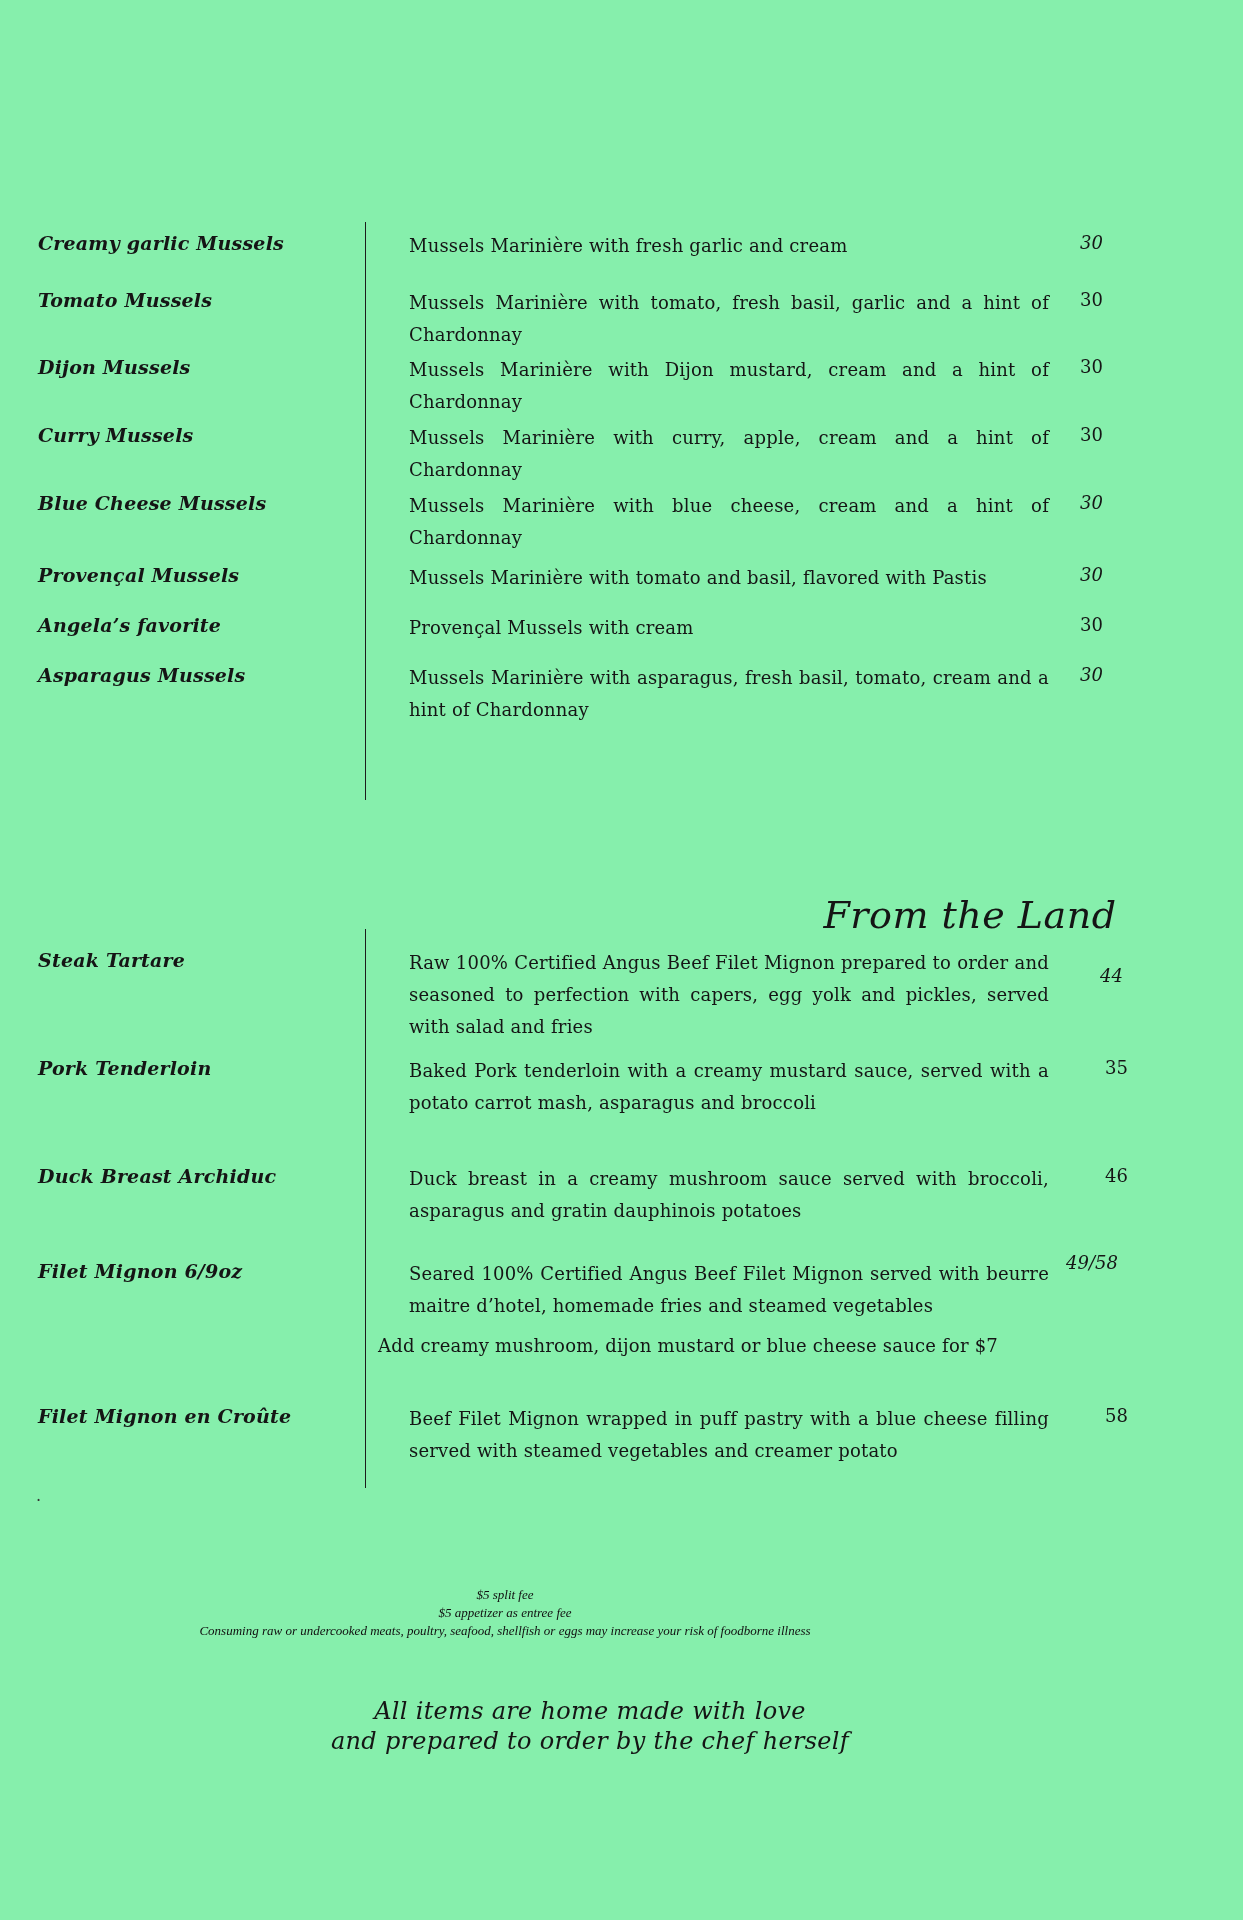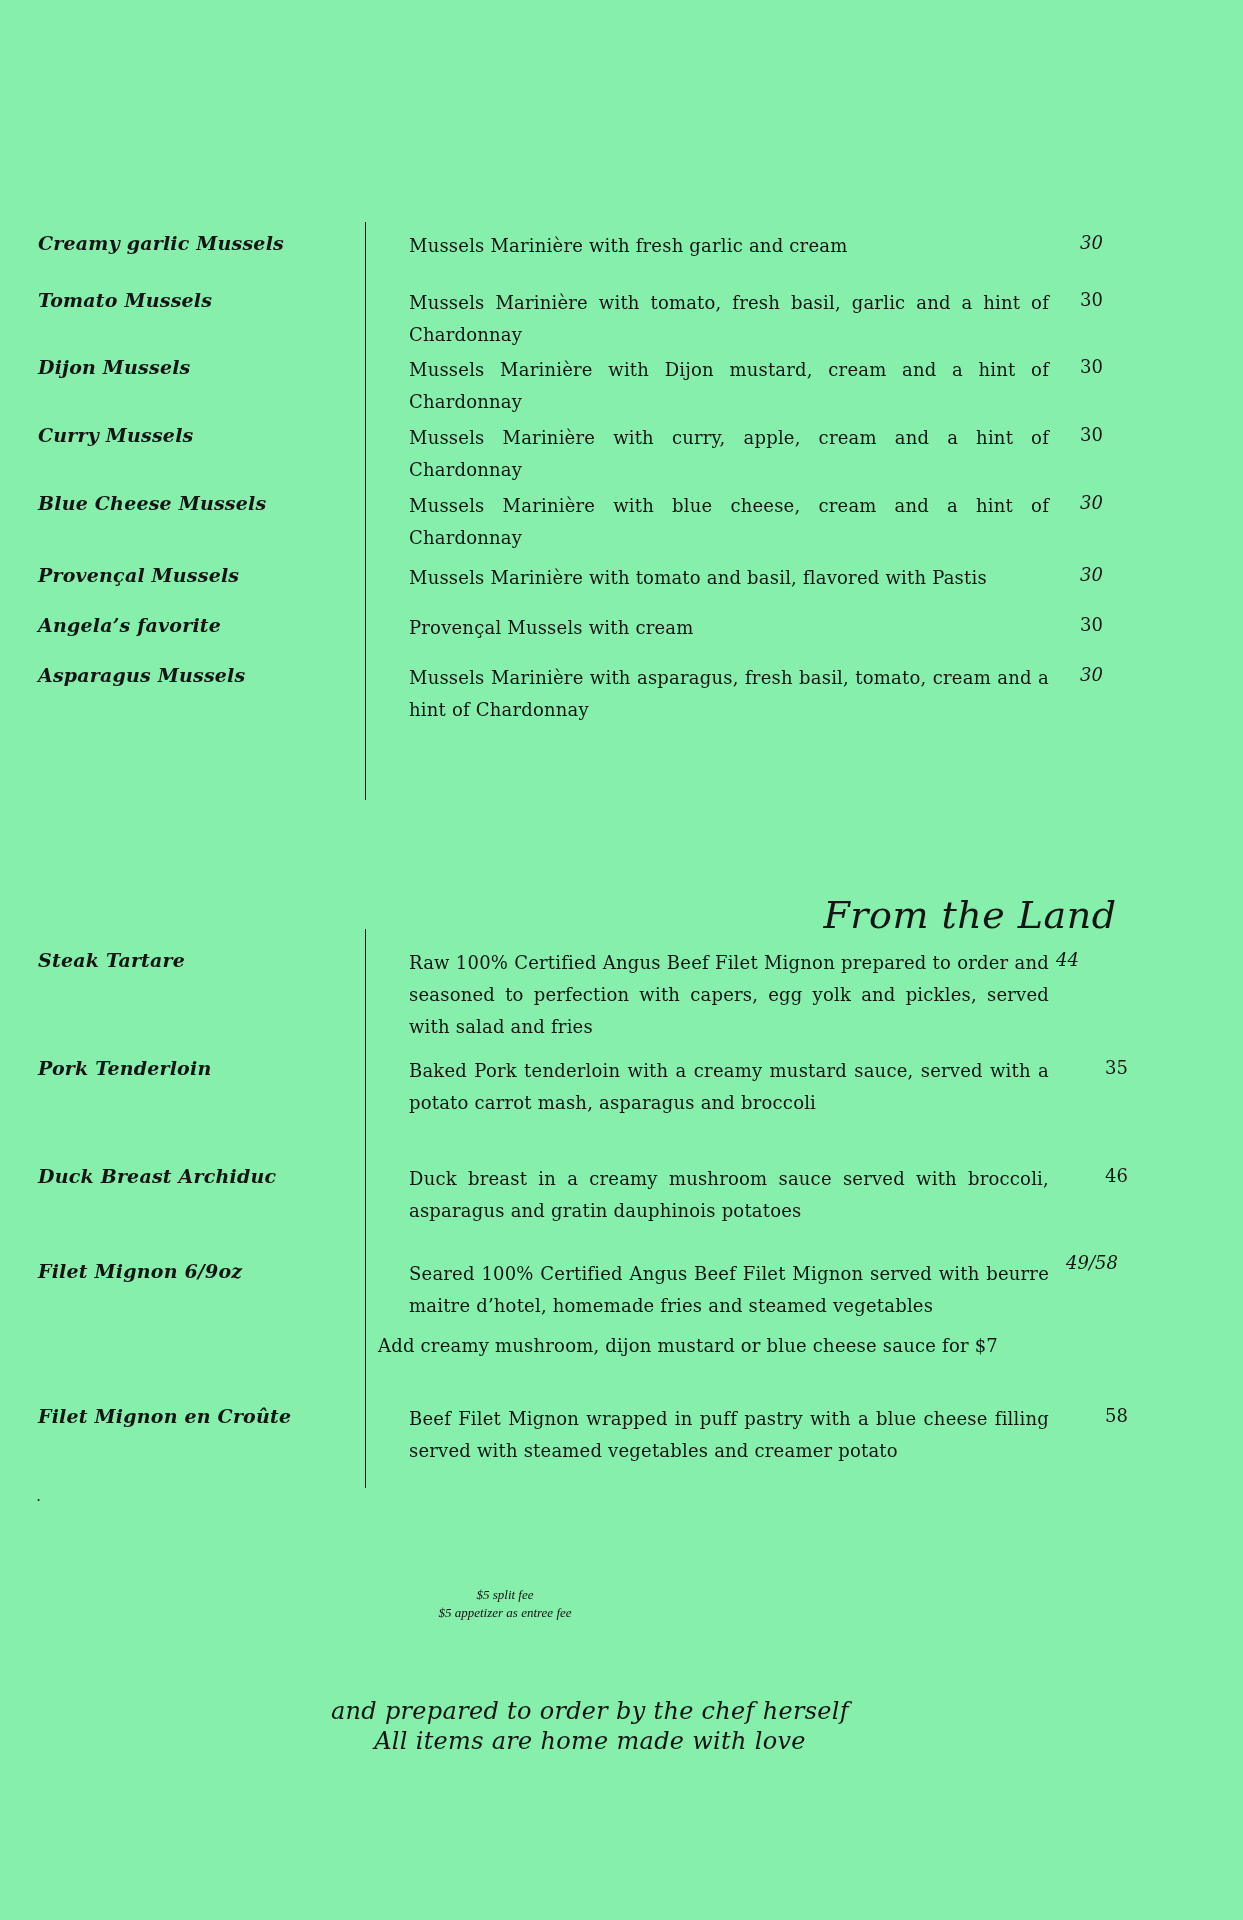--- a/index.html
+++ b/index.html
@@ -120,21 +120,21 @@
     </div>
   </div>
 
   <div>
     <div class="section-heading" style="top:893px;">From the Land</div>
     <div class="divider" style="top:929px; height:559px;"></div>
 
     <div class="menu-row" style="top:947px;">
       <div class="dish">Steak Tartare</div>
       <div class="desc">Raw 100% Certified Angus Beef Filet Mignon prepared to order and seasoned to perfection with capers, egg yolk and pickles, served with salad and fries</div>
-      <div class="price script" style="left:1056px;">44</div>
+      <div class="price script" style="left:1100px;margin-top:16px;">44</div>
     </div>
 
     <div class="menu-row" style="top:1055px;">
       <div class="dish">Pork Tenderloin</div>
       <div class="desc">Baked Pork tenderloin with a creamy mustard sauce, served with a potato carrot mash, asparagus and broccoli</div>
       <div class="price" style="left:1105px;">35</div>
     </div>
 
     <div class="menu-row" style="top:1163px;">
       <div class="dish">Duck Breast Archiduc</div>
@@ -155,20 +155,21 @@
       <div class="desc">Beef Filet Mignon wrapped in puff pastry with a blue cheese filling served with steamed vegetables and creamer potato</div>
       <div class="price" style="left:1105px;">58</div>
     </div>
   </div>
 
   <div class="stray-dot">.</div>
 
   <div class="footer-notes">
     <div>$5 split fee</div>
     <div>$5 appetizer as entree fee</div>
+    <div>Consuming raw or undercooked meats, poultry, seafood, shellfish or eggs may increase your risk of foodborne illness</div>
   </div>
 
   <div class="tagline">
+    <div>All items are home made with love</div>
     <div>and prepared to order by the chef herself</div>
-    <div>All items are home made with love</div>
   </div>
 
 </div>
 
 </body></html>

